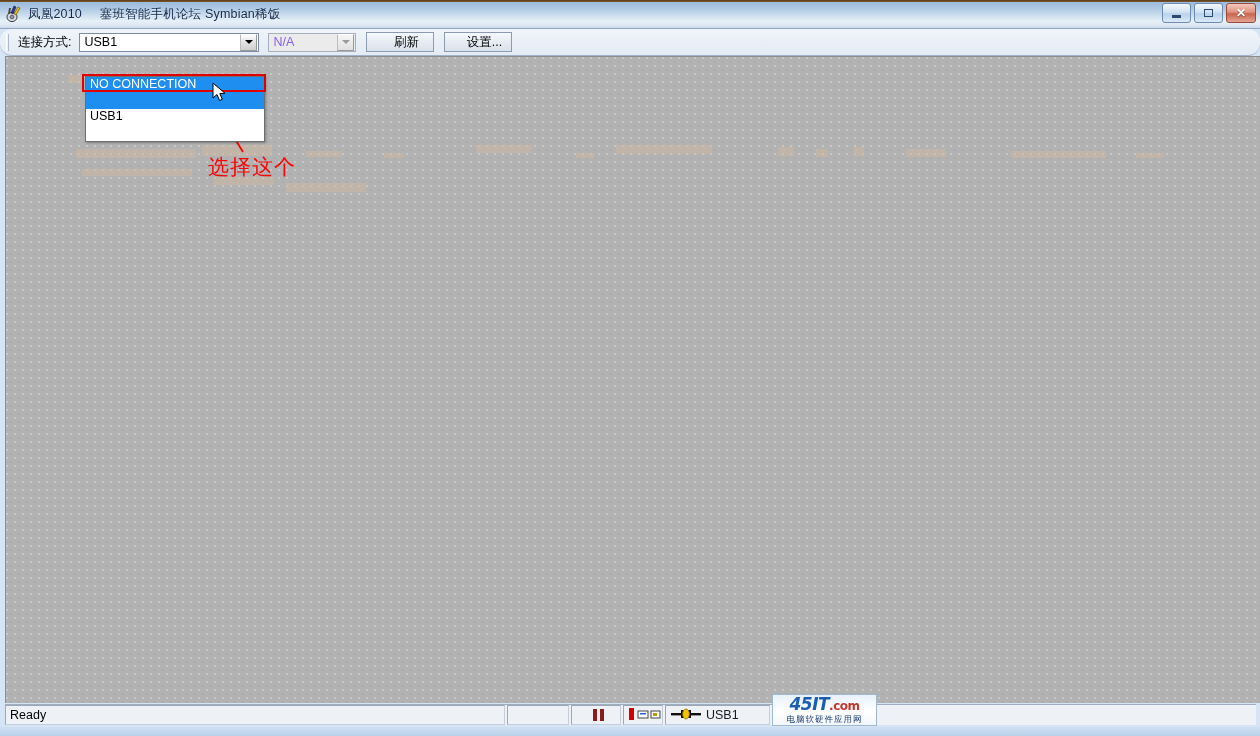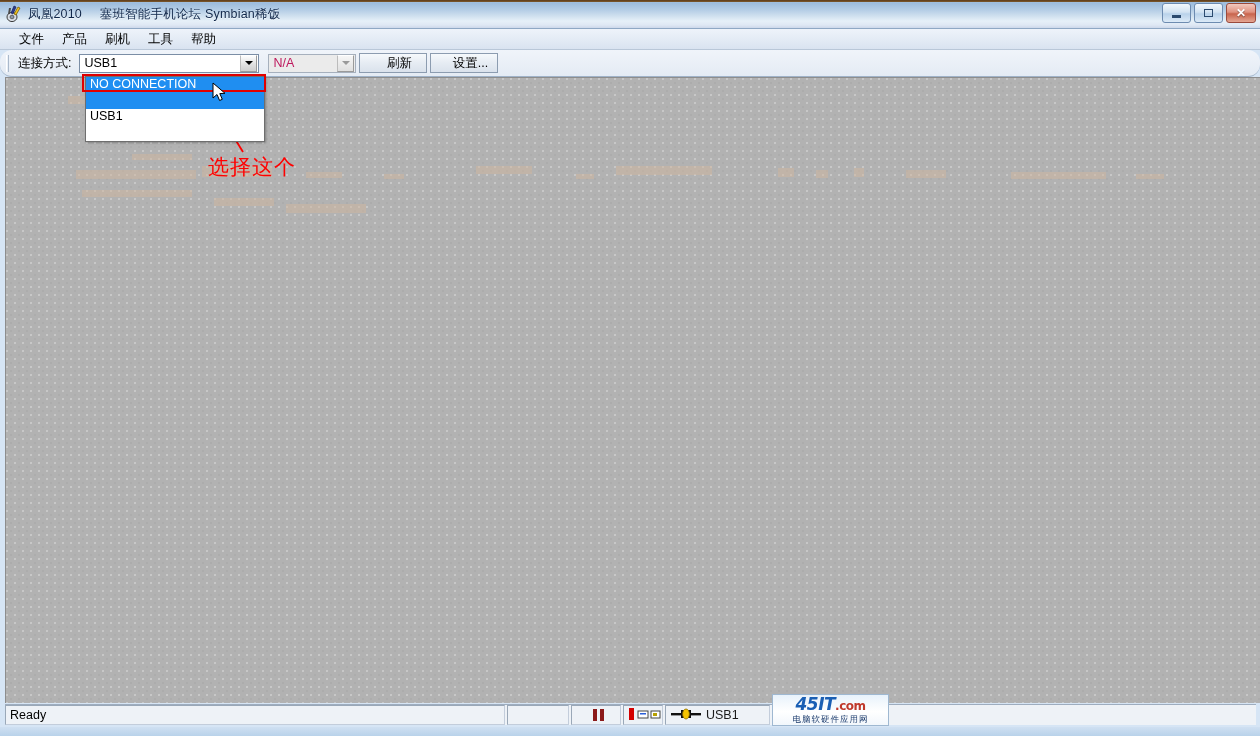--- a/index.html
+++ b/index.html
@@ -134,41 +134,41 @@
   .combo-main { width: 180px; }
   .combo-na   { width: 88px; margin-left: 9px; background:#ebebeb; border-color:#a6b0bd; }
   .combo-text {
     flex: 1;
     font-size: 12.5px;
     color: #000;
     padding-left: 4px;
     white-space: nowrap;
     overflow: hidden;
   }
-  .combo-na .combo-text { color:#be185d; }
+  .combo-na .combo-text { color:#8b5cf6; }
   .combo-arrow {
     width: 17px; height: 17px;
     background: linear-gradient(to bottom,#fdfdfd,#e3e3e3 50%,#cfcfcf);
     border-left: 1px solid #bcbcbc;
     border-top:1px solid #fff; border-bottom:1px solid #9a9a9a; border-right:1px solid #9a9a9a;
     display:flex; align-items:center; justify-content:center;
     margin: 0 1px 0 0;
   }
   .combo-na .combo-arrow { background: linear-gradient(to bottom,#f6f6f6,#e0e0e0); }
   .arrow-dn {
     width:0;height:0;
     border-left:4px solid transparent;
     border-right:4px solid transparent;
     border-top:4px solid #000;
   }
   .combo-na .arrow-dn { border-top-color:#9a9a9a; }
 
   .tb-btn {
     height: 20px; min-width: 68px;
-    margin-left: 3px;
+    margin-left: 10px;
     background: linear-gradient(to bottom,#f6f9fc,#e6ecf3 50%,#dae2ec);
     border: 1px solid #8c9cb0;
     font-size: 12.5px; color:#000;
     display:flex; align-items:center; justify-content:center;
     cursor: pointer; white-space: nowrap; padding-left: 12px;
   }
 
   
   .dropdown {
     position: absolute;
@@ -279,21 +279,21 @@
   .sb-icons  { width: 50px; display:flex; align-items:center; justify-content:center; gap:3px; }
   .sb-icons2 { width: 40px; display:flex; align-items:center; justify-content:center; }
   .sb-usb    { width: 105px; display:flex; align-items:center; gap:5px; padding-left:5px; }
   .sb-logo   { width: 118px; padding:0; border:none; background:transparent; margin-right:0;}
 
   .pausebar { width:4px; height:12px; background:#8b1a1a; }
   .usbtext { font-size:12.5px; color:#1b1b1b; }
 
   
   .logo {
-    width: 117px; height: 32px;
+    width: 105px; height: 32px;
     background: linear-gradient(to bottom,#e8f2fb,#ffffff 55%,#f2f7fc);
     border: 1px solid #9fb8d1;
     position: relative;
     display: flex; flex-direction: column;
     align-items: center; justify-content: center;
     line-height: 1;
     margin-top: -11px;
   }
   .logo-top {
     font-family: "DejaVu Sans", sans-serif;
@@ -341,27 +341,20 @@
       </div>
       <div class="win-btn">
         <span class="glyph-max"></span>
       </div>
       <div class="win-btn close">
         <span class="glyph-close">✕</span>
       </div>
     </div>
   </div>
 
-  <div class="menubar">
-    <div class="menu-item">文件</div>
-    <div class="menu-item">产品</div>
-    <div class="menu-item">刷机</div>
-    <div class="menu-item">工具</div>
-    <div class="menu-item">帮助</div>
-  </div>
 
   <div class="toolbar">
     <span class="tb-grip"></span>
     <span class="tb-label">连接方式:</span>
 
     <div class="combo combo-main">
       <span class="combo-text">USB1</span>
       <span class="combo-arrow">
         <span class="arrow-dn"></span>
       </span>

